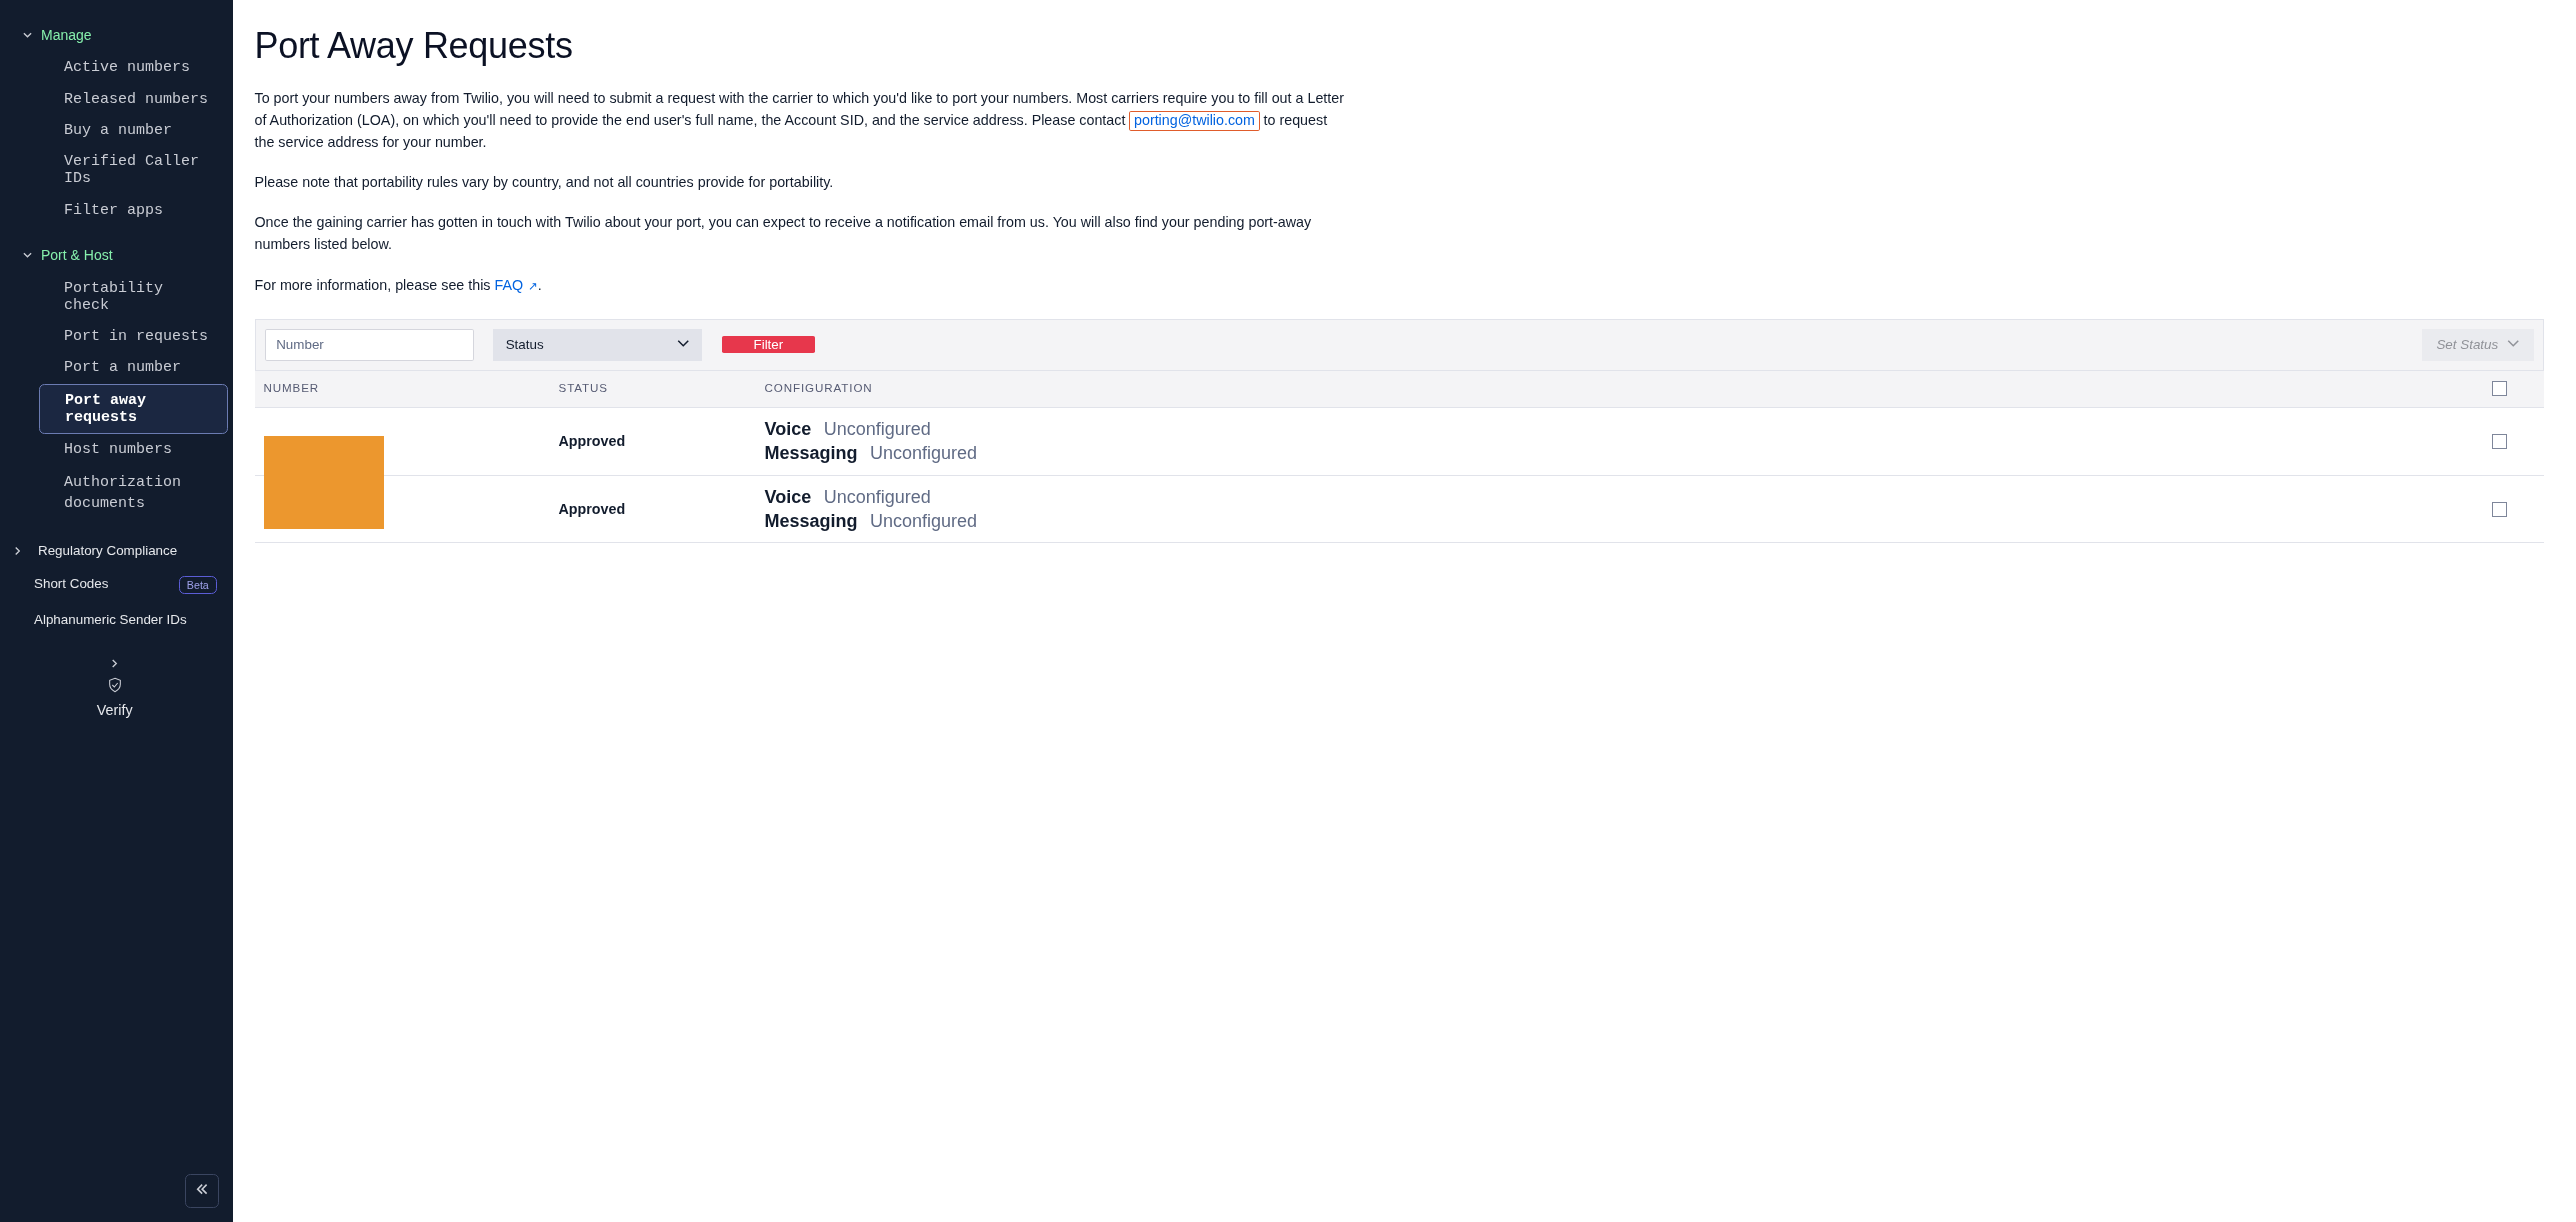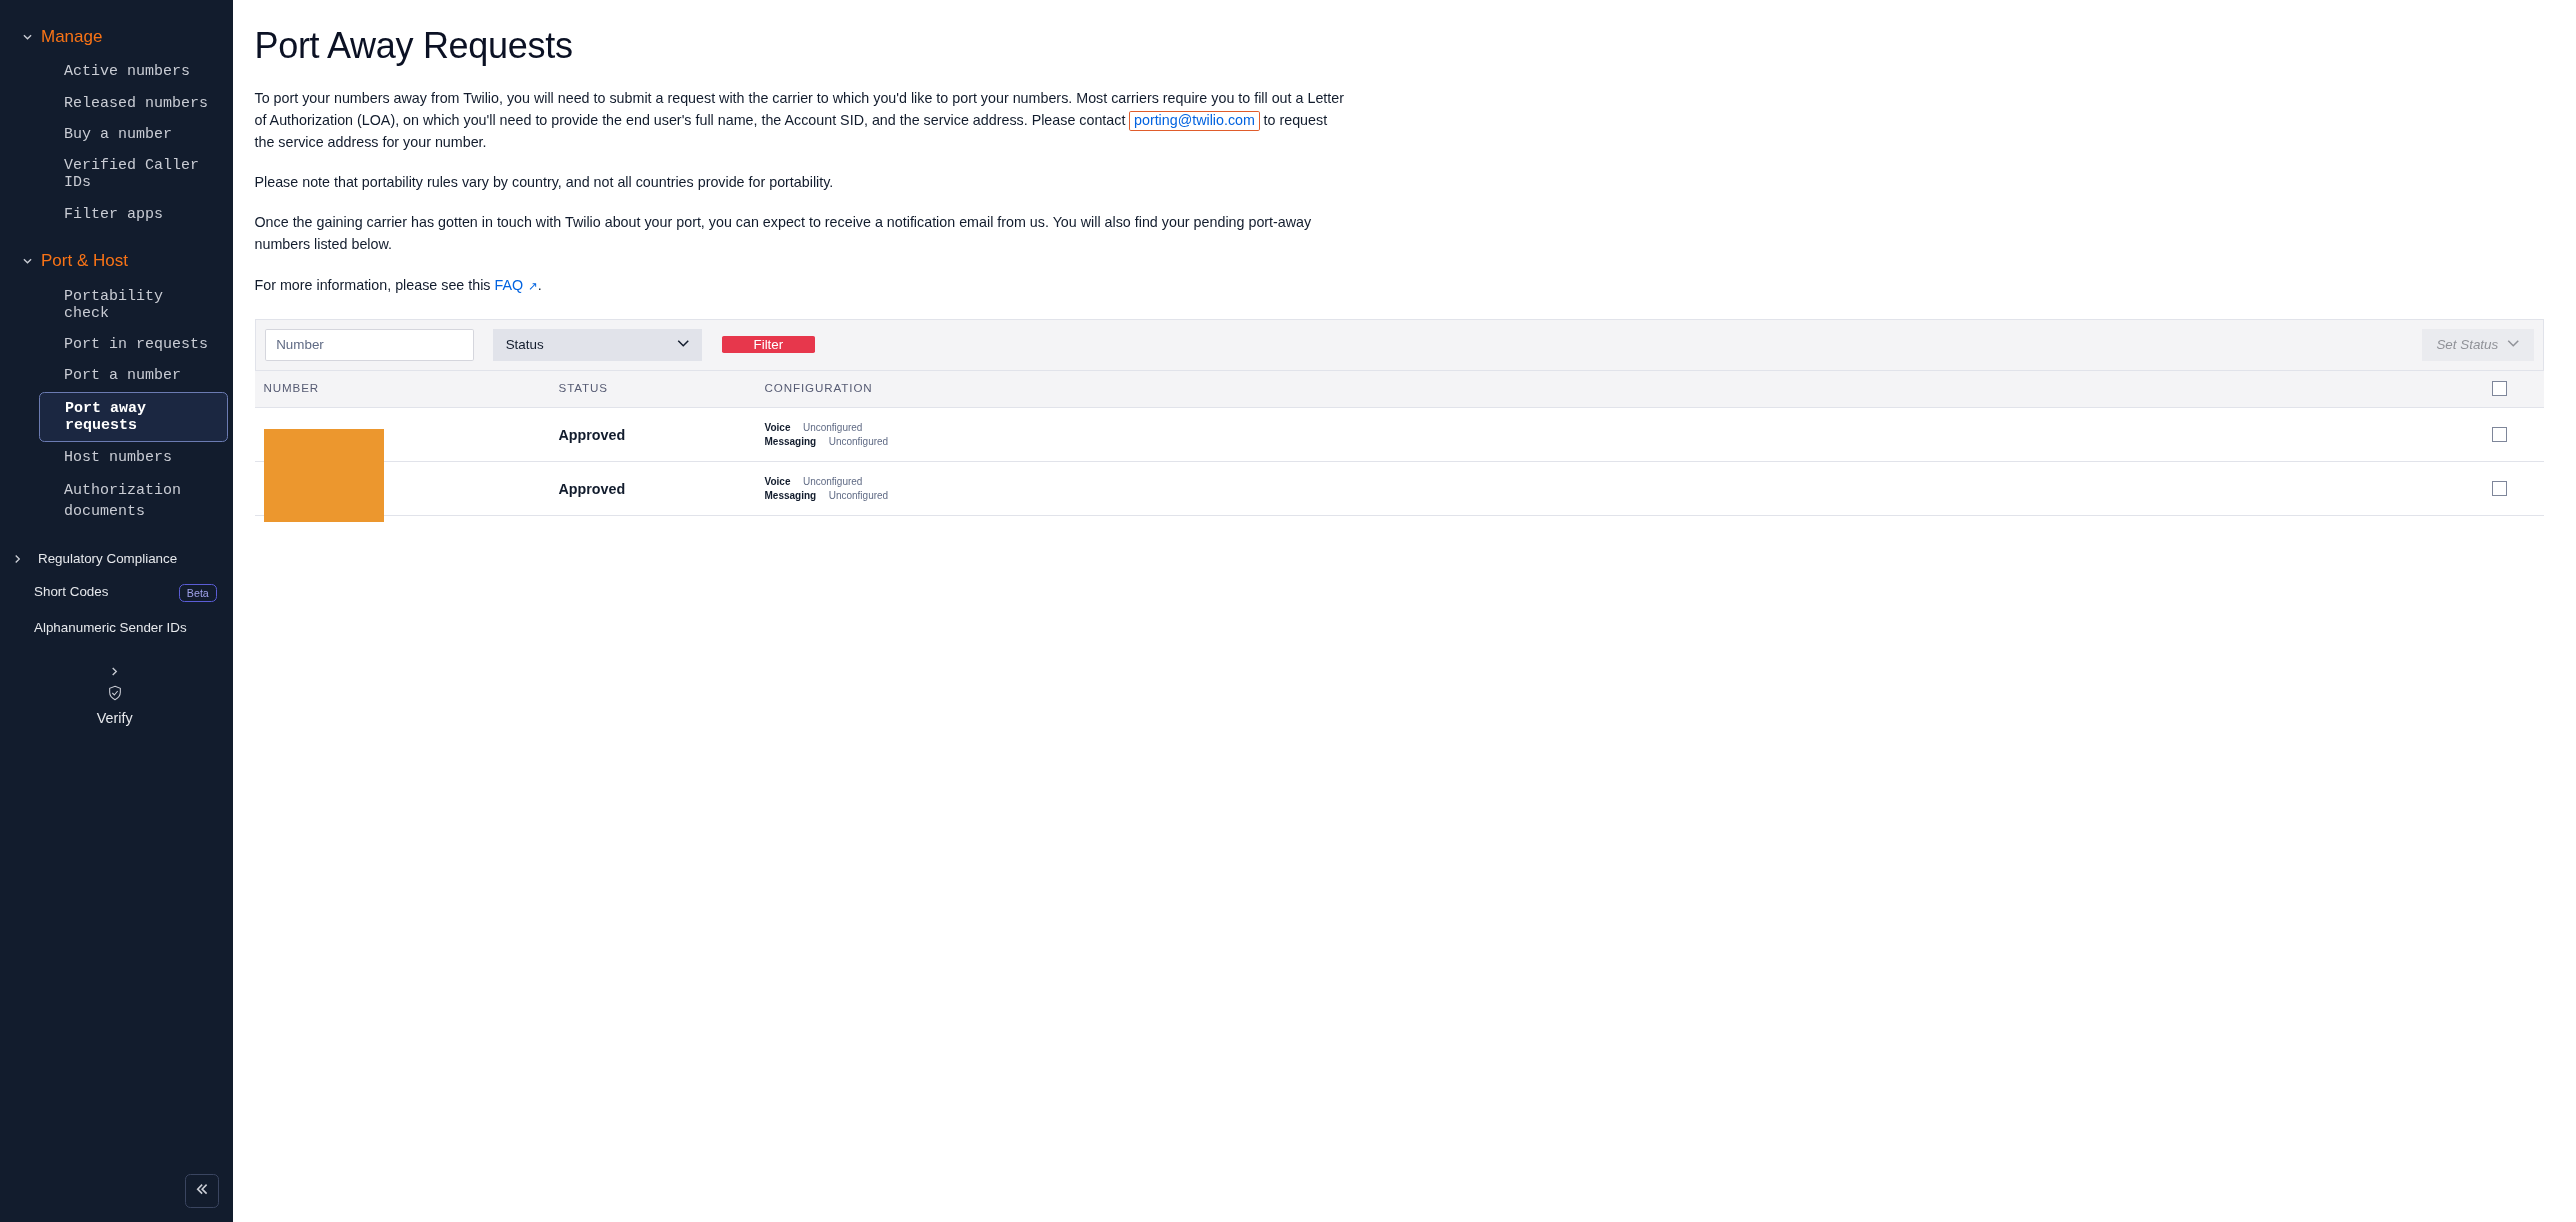--- a/index.html
+++ b/index.html
@@ -17,21 +17,21 @@
     height: 100vh;
     flex-shrink: 0;
   }
   .side-scroll { flex: 1; overflow-y: auto; padding-top: 18px; }
   .side-scroll::-webkit-scrollbar { width: 5.4px; }
   .side-scroll::-webkit-scrollbar-thumb { background: #2e394f; border-radius: 2.7px; }
 
   .nav-group-header {
     display: flex; align-items: flex-start;
     padding: 9px 16px 9px 41px;
-    font-size: 17px; color: #f97316; cursor: pointer; position: relative;
+    font-size: 14px; color: #86efac; cursor: pointer; position: relative;
   }
   .nav-group-header .chevron {
     position: absolute; left: 23px; top: 50%; transform: translateY(-50%);
   }
   .nav-sub {
     display: block; padding: 7.2px 16px 7.2px 64px;
     font-size: 15px; color: #c9ccd4; cursor: pointer; font-family: Liberation Mono, monospace;
   }
   .nav-sub.active {
     margin: 0 5.4px 0 39px;
@@ -115,21 +115,21 @@
   .tbl-head .hcell:last-child { display: flex; justify-content: center; }
   .tbl-row {
     display: grid;
     grid-template-columns: 295px 206px 1fr 72px;
     border-bottom: 0.9px solid #e1e3ea;
     padding: 9px 9px;
     align-items: center;
     min-height: 54px;
   }
   .status-val { font-weight: 700; font-size: 14.3px; color: #121c2d; }
-  .cfg-line { font-size: 10px; line-height: 1.35; }
+  .cfg-line { font-size: 18px; line-height: 1.35; }
   .cfg-line .k { font-weight: 700; color: #121c2d; margin-right: 12.5px; }
   .cfg-line .v { color: #606b85; }
   .row-check { display: flex; justify-content: center; }
   .chk { width: 15px; height: 15px; border: 1.3px solid #7e869a; background: #fff; cursor: pointer; }
   .redact-big { width: 120px; height: 93px; background: #ec972e; position: absolute; }
   .num-cell { position: relative; }
 </style>
 </head>
 <body>
 

